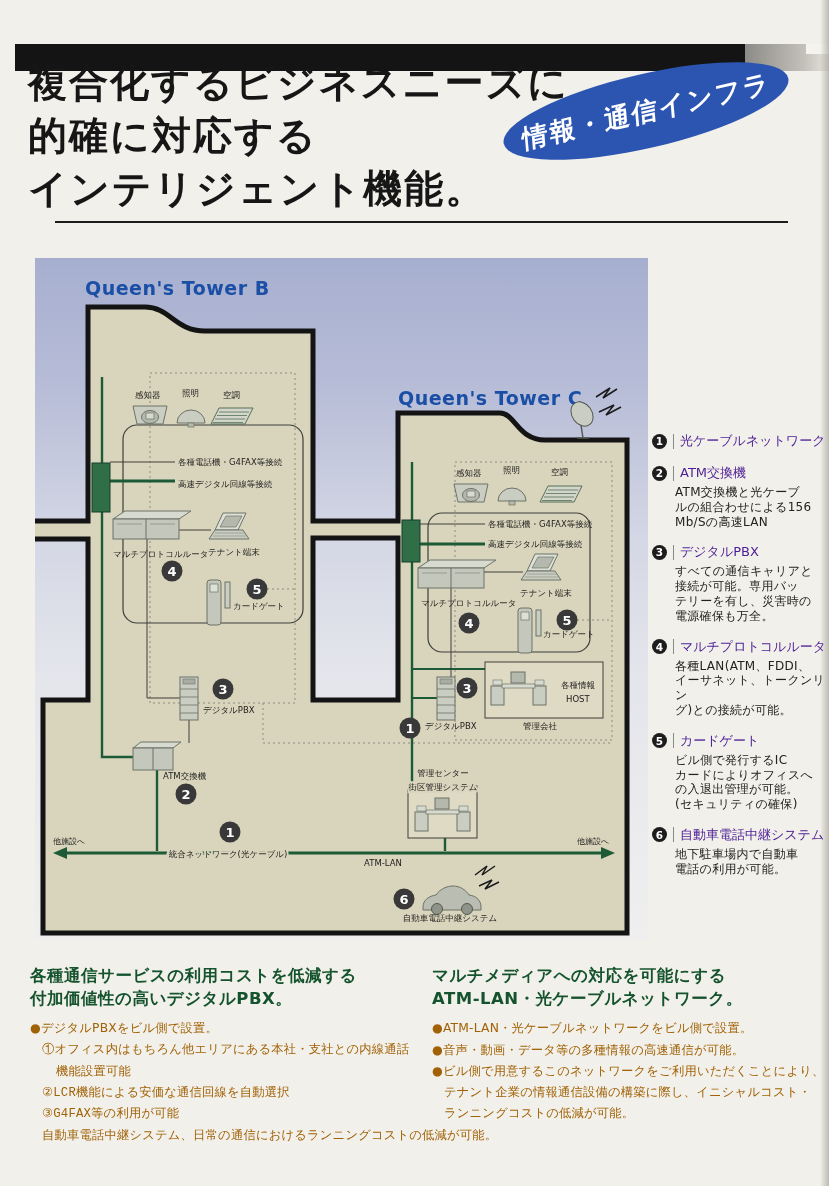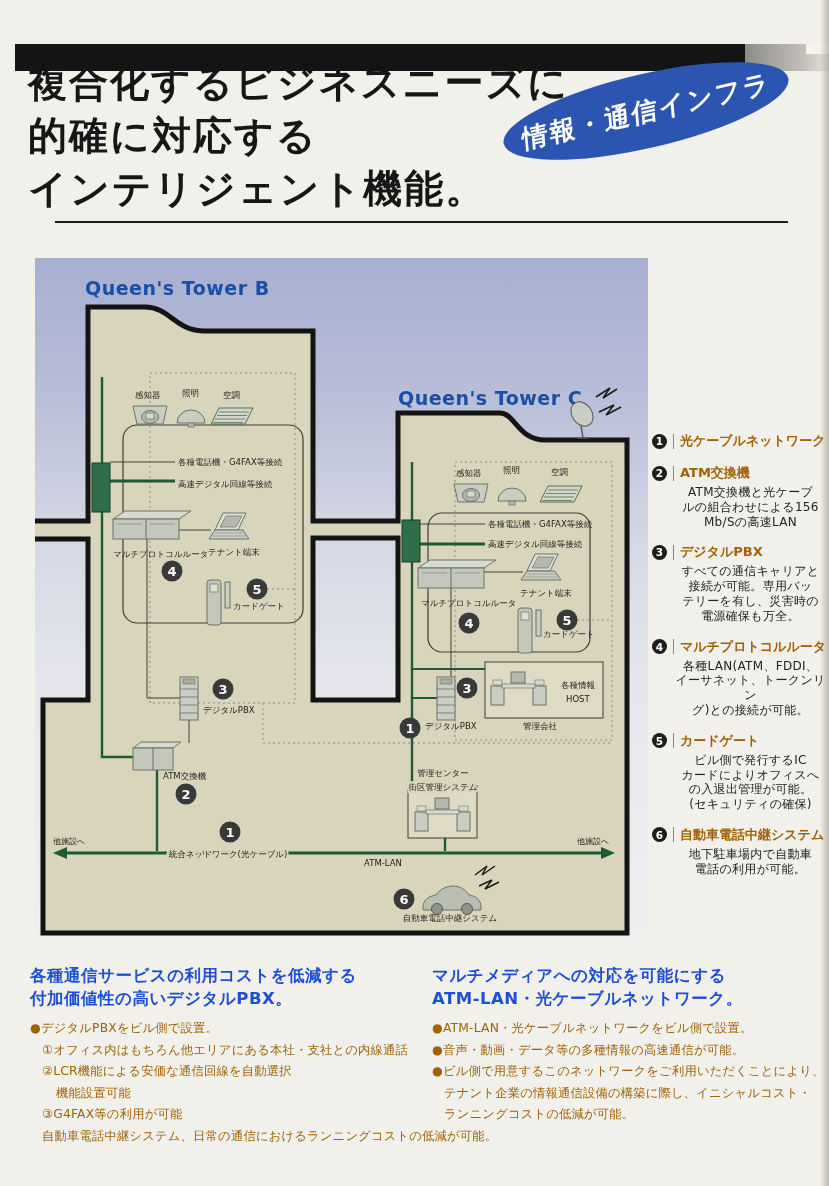--- a/index.html
+++ b/index.html
@@ -29,32 +29,32 @@
   .badge-num{font-size:13px;font-weight:bold;fill:#ffffff;text-anchor:middle;}
   .halo{paint-order:stroke;stroke:#d9d5bc;stroke-width:4px;}
   
   .sidebar{left:652px;top:432px;width:174px;}
   .sb-item{margin-bottom:14px;}
   .sb-head{display:flex;align-items:center;}
   .sb-num{width:15px;height:15px;border-radius:50%;background:#1d1d1e;color:#fff;
       font-size:10.5px;font-weight:bold;display:flex;align-items:center;
       justify-content:center;flex:0 0 15px;}
   .sb-div{width:1px;height:15px;background:#888;margin:0 6px;}
-  .sb-title{font-size:13px;font-weight:bold;color:#a16207;white-space:nowrap;}
+  .sb-title{font-size:13px;font-weight:normal;color:#4c1d95;white-space:nowrap;}
   .sb-desc{font-size:12px;line-height:14.8px;margin:3px 0 0 23px;color:#222;
-      white-space:pre-line;letter-spacing:0.3px;text-align:center;}
+      white-space:pre-line;letter-spacing:0.3px;}
   
   .section{width:395px;}
   .sec-left{left:30px;top:964px;}
   .sec-right{left:432px;top:964px;}
-  .sec-head{font-size:16.5px;font-weight:bold;color:#1d4ed8;line-height:23px;
+  .sec-head{font-size:16.5px;font-weight:bold;color:#14532d;line-height:23px;
       white-space:pre-line;letter-spacing:0.5px;margin-bottom:8px;}
   .sec-line{font-size:12.3px;line-height:21.5px;color:#a16207;letter-spacing:0.2px;
       white-space:nowrap;}
-  .ind1{padding-left:12px;}
+  .ind1{padding-left:12px;font-family:Liberation Mono, monospace;}
   .ind2{padding-left:26px;}
   
   .edge-right{right:0;top:0;width:9px;height:1186px;
       background:linear-gradient(90deg,rgba(0,0,0,0),rgba(90,85,75,0.35));}
   .edge-top-white{left:806px;top:44px;width:23px;height:10px;background:#f5f3ee;}
 </style>
 </head>
 <body>
 
 <div class="abs top-band"></div>
@@ -327,22 +327,22 @@
     <div class="sb-desc">地下駐車場内で自動車
 電話の利用が可能。</div>
   </div>
 </aside>
 
 <section class="abs section sec-left">
   <div class="sec-head">各種通信サービスの利用コストを低減する
 付加価値性の高いデジタルPBX。</div>
   <div class="sec-line">●デジタルPBXをビル側で設置。</div>
   <div class="sec-line ind1">①オフィス内はもちろん他エリアにある本社・支社との内線通話</div>
+  <div class="sec-line ind2">機能設置可能</div>
   <div class="sec-line ind1">②LCR機能による安価な通信回線を自動選択</div>
-  <div class="sec-line ind2">機能設置可能</div>
   <div class="sec-line ind1">③G4FAX等の利用が可能</div>
   <div class="sec-line ind1">自動車電話中継システム、日常の通信におけるランニングコストの低減が可能。</div>
 </section>
 
 <section class="abs section sec-right">
   <div class="sec-head">マルチメディアへの対応を可能にする
 ATM-LAN・光ケーブルネットワーク。</div>
   <div class="sec-line">●ATM-LAN・光ケーブルネットワークをビル側で設置。</div>
   <div class="sec-line">●音声・動画・データ等の多種情報の高速通信が可能。</div>
   <div class="sec-line">●ビル側で用意するこのネットワークをご利用いただくことにより、</div>

